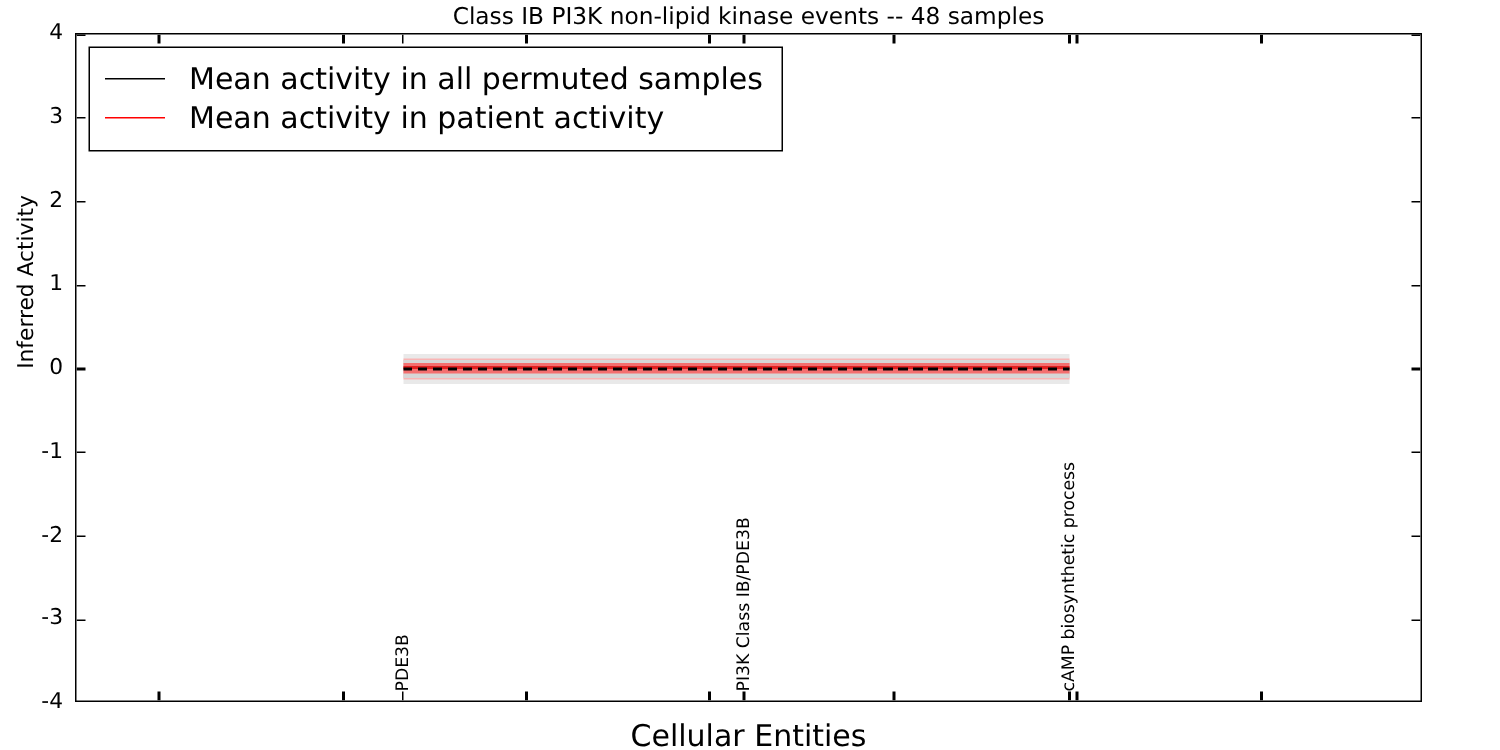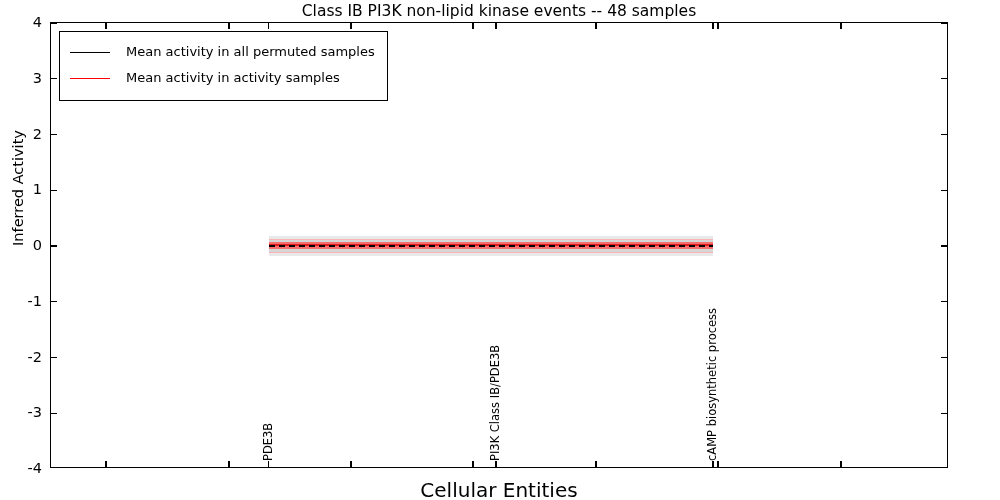--- a/index.html
+++ b/index.html
@@ -152,21 +152,21 @@
     width: 40px;
     height: 0;
     border-top-width: 1.6px;
     border-top-style: solid;
     margin-right: 16px;
     flex: none;
   }
   .legend-swatch.black { border-top-color: #000000; }
   .legend-swatch.red   { border-top-color: #ff0000; }
   .legend-text {
-    font-size: 13px;
+    font-size: 20px;
     color: #000000;
     white-space: nowrap;
     line-height: 16px;
   }
 </style>
 </head>
 <body>
 
 <div id="figure">
 
@@ -249,20 +249,20 @@
           <div class="xcat-label" style="left: 667.006px;">cAMP biosynthetic process</div>
         </div>
 
       <div id="legend">
           <div class="legend-row">
             <span class="legend-swatch black" style="border-top-color: rgb(0, 0, 0);"></span>
             <span class="legend-text">Mean activity in all permuted samples</span>
           </div>
           <div class="legend-row">
             <span class="legend-swatch red" style="border-top-color: rgb(255, 0, 0);"></span>
-            <span class="legend-text">Mean activity in activity samples</span>
+            <span class="legend-text">Mean activity in patient activity</span>
           </div>
         </div>
 
     </div>
   </div>
 
 </div>
 
 </body></html>

